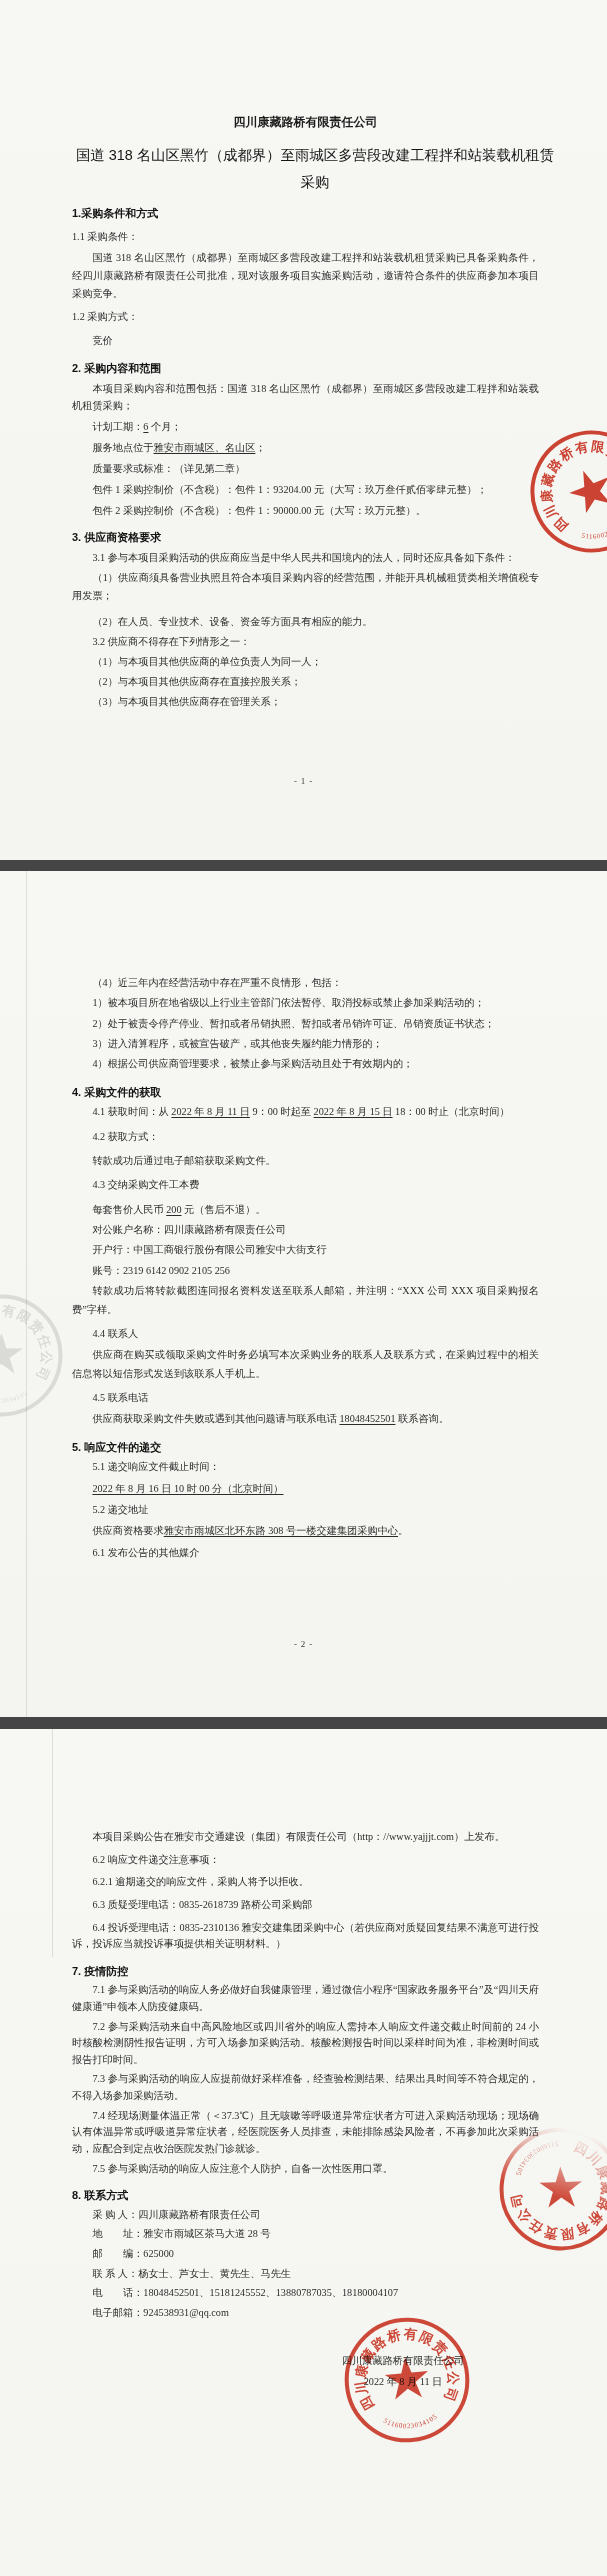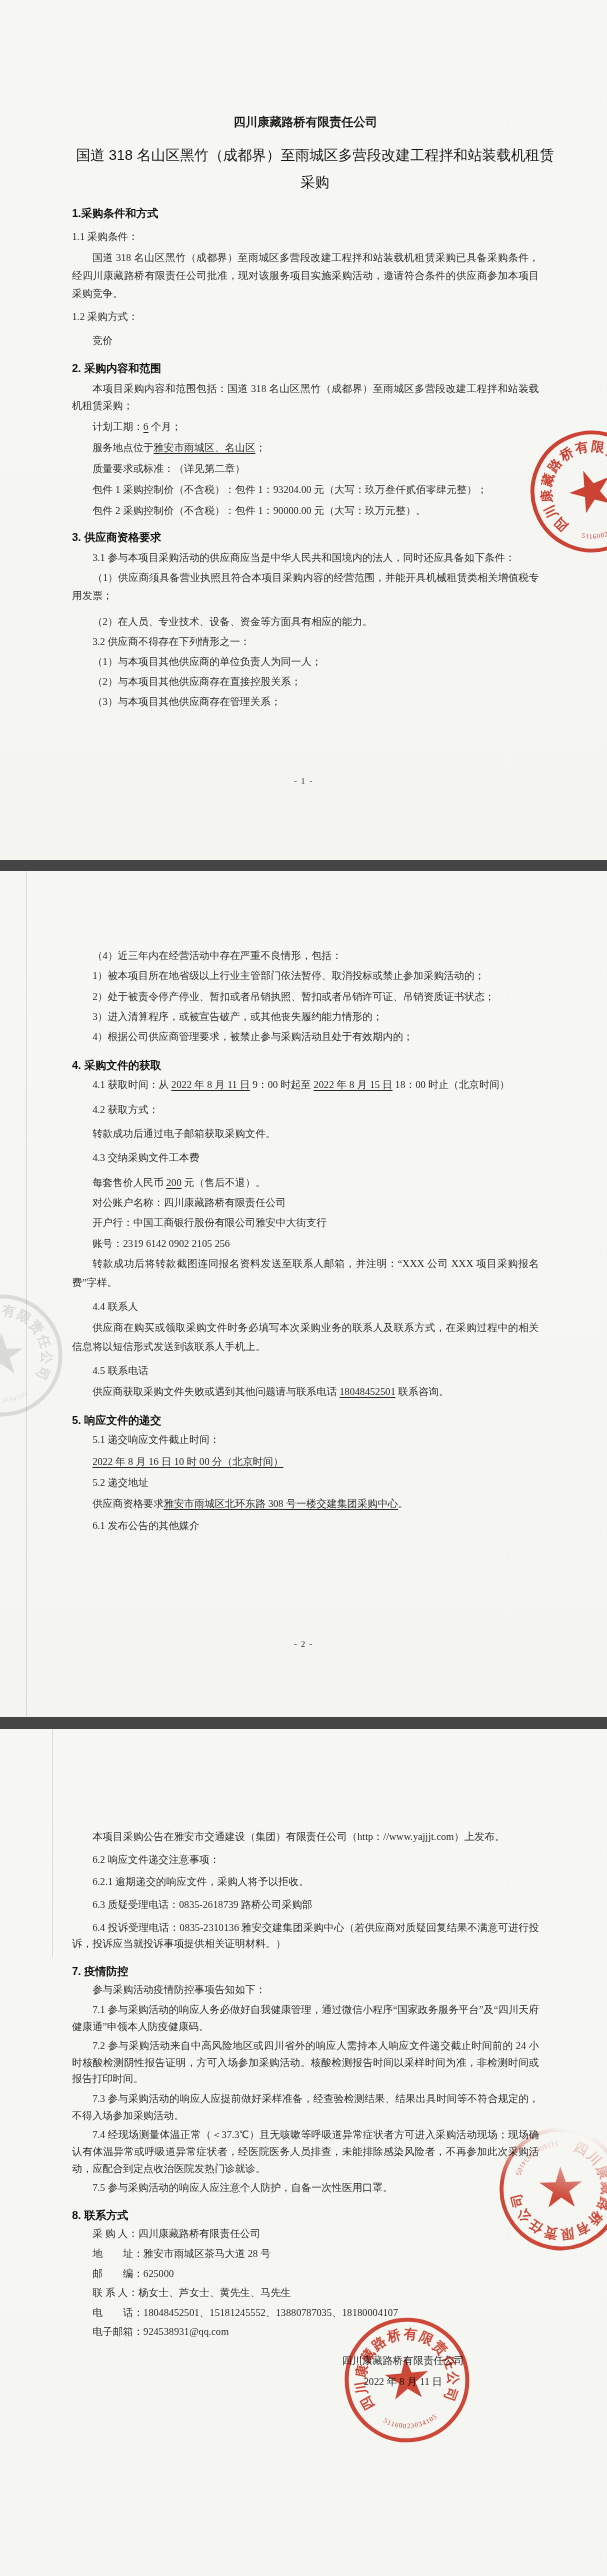--- a/index.html
+++ b/index.html
@@ -11,21 +11,21 @@
   .page{
     position:absolute;left:0;width:607px;overflow:hidden;
     background:linear-gradient(180deg,#f7f7f4 0%,#f4f4f0 100%);
     color:#2b2b2b;
   }
   #page1{top:0;height:860px;}
   #page2{top:871px;height:846px;}
   #page3{top:1729px;height:1060px;}
   .content{padding:0 68px 0 72px;font-size:10.2px;line-height:1.75;text-align:justify;}
   #page1 .content{padding-top:108px;}
-  #page2 .content{padding-top:70px;line-height:1.8;}
+  #page2 .content{padding-top:97px;line-height:1.8;}
   #page3 .content{padding-top:94px;line-height:1.63;}
   .t-center{text-align:center;text-indent:0;}
   .title-company{font-family:"Liberation Sans",sans-serif;font-weight:700;font-size:12px;line-height:1.4;color:#1c1c1c;}
   .title-project{font-family:"Liberation Sans",sans-serif;font-weight:400;font-size:14.4px;line-height:1.85;width:486px;margin:11.4px auto 0;color:#161616;}
   .title-doc{font-family:"Liberation Sans",sans-serif;font-weight:700;font-size:13.7px;margin-top:6.8px;color:#161616;}
   .h{font-family:"Liberation Sans",sans-serif;font-weight:700;font-size:11px;line-height:1.5;margin:10px 0 0;color:#141414;text-indent:0;}
   p{margin:6px 0 0;}
   .ind{text-indent:2em;}
   .mt-s{margin-top:3px;}
   .mt-m{margin-top:6px;}
@@ -151,21 +151,20 @@
 <div class="page" id="page3">
   <div class="scan-edge"></div>
   <div class="content">
     <p class="ind">本项目采购公告在雅安市交通建设（集团）有限责任公司（http：//www.yajjjt.com）上发布。</p>
     <p class="ind mt-m">6.2 响应文件递交注意事项：</p>
     <p class="ind mt-m">6.2.1 逾期递交的响应文件，采购人将予以拒收。</p>
     <p class="ind mt-m">6.3 质疑受理电话：0835-2618739 路桥公司采购部</p>
     <p class="ind mt-m">6.4 投诉受理电话：0835-2310136 雅安交建集团采购中心（若供应商对质疑回复结果不满意可进行投诉，投诉应当就投诉事项提供相关证明材料。）</p>
 
     <p class="h">7. 疫情防控</p>
-    <p class="ind mt-s">参与采购活动疫情防控事项告知如下：</p>
     <p class="ind mt-s">7.1 参与采购活动的响应人务必做好自我健康管理，通过微信小程序“国家政务服务平台”及“四川天府健康通”申领本人防疫健康码。</p>
     <p class="ind mt-s">7.2 参与采购活动来自中高风险地区或四川省外的响应人需持本人响应文件递交截止时间前的 24 小时核酸检测阴性报告证明，方可入场参加采购活动。核酸检测报告时间以采样时间为准，非检测时间或报告打印时间。</p>
     <p class="ind mt-s">7.3 参与采购活动的响应人应提前做好采样准备，经查验检测结果、结果出具时间等不符合规定的，不得入场参加采购活动。</p>
     <p class="ind mt-s">7.4 经现场测量体温正常（＜37.3℃）且无咳嗽等呼吸道异常症状者方可进入采购活动现场；现场确认有体温异常或呼吸道异常症状者，经医院医务人员排查，未能排除感染风险者，不再参加此次采购活动，应配合到定点收治医院发热门诊就诊。</p>
     <p class="ind mt-s">7.5 参与采购活动的响应人应注意个人防护，自备一次性医用口罩。</p>
 
     <p class="h">8. 联系方式</p>
     <p class="ind mt-s">采 购 人：四川康藏路桥有限责任公司</p>
     <p class="ind mt-s">地　　址：雅安市雨城区茶马大道 28 号</p>
     <p class="ind mt-s">邮　　编：625000</p>

